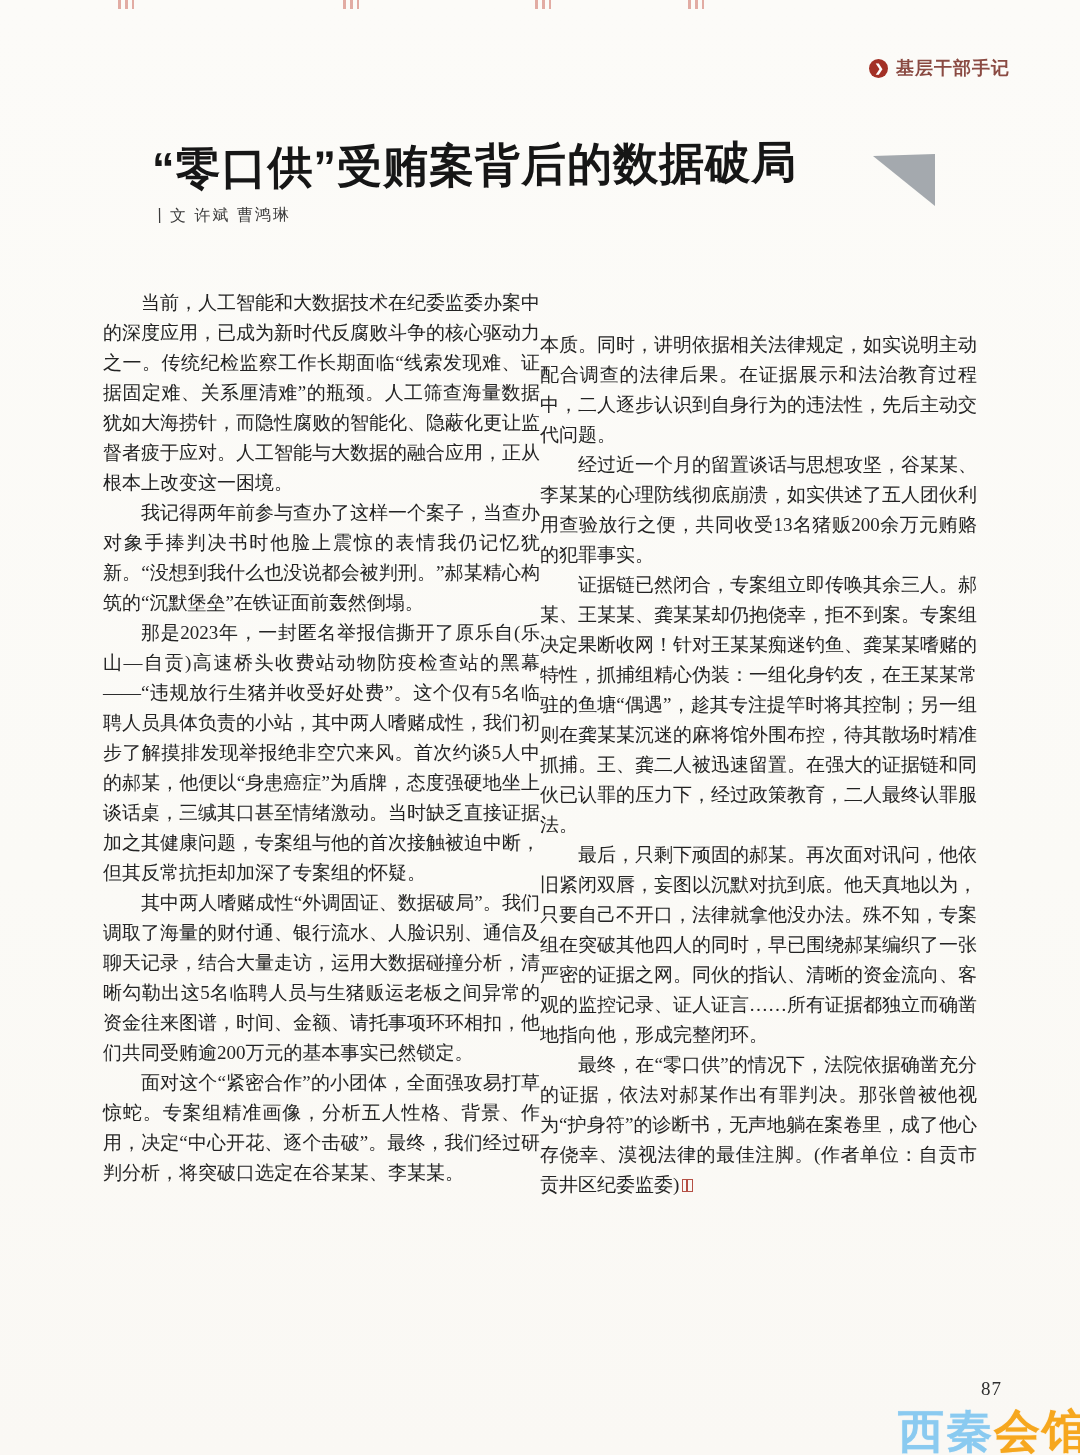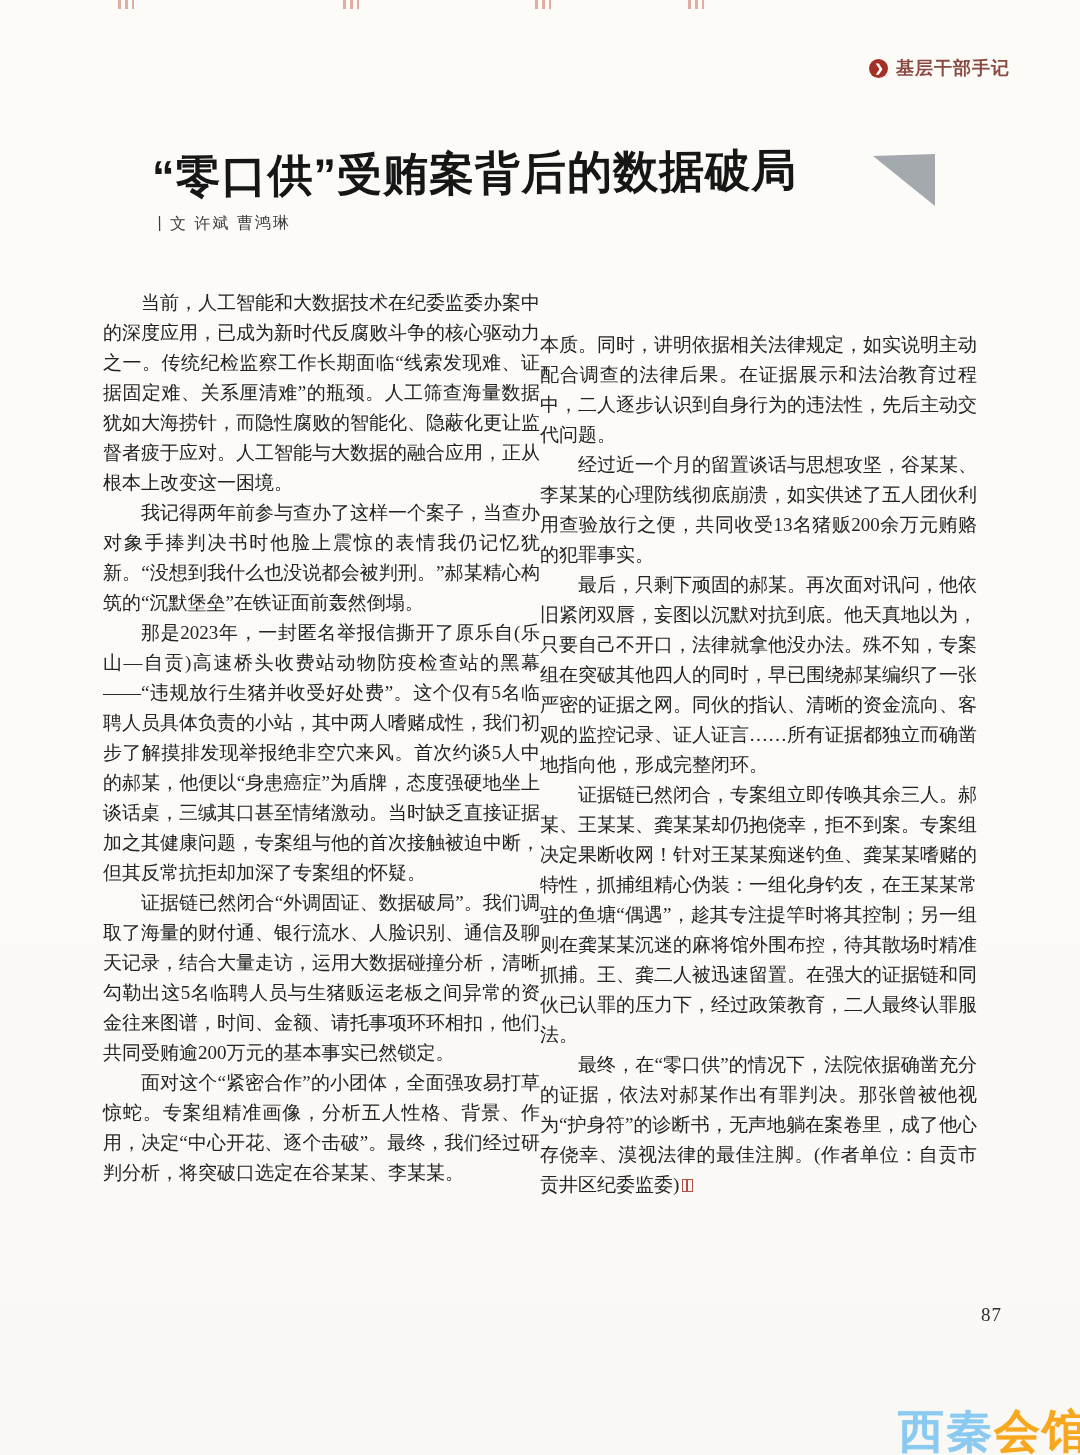--- a/index.html
+++ b/index.html
@@ -29,21 +29,21 @@
     width:19px;height:19px;border-radius:50%;
     background:#a33126;color:#fff;
     display:flex;align-items:center;justify-content:center;
     font-size:11px;font-weight:bold;line-height:1;
     padding-left:1px;box-sizing:border-box;
   }
   .hdr-text{
     font-size:18px;color:#8a4a42;letter-spacing:1px;font-weight:700;
   }
   
-  .title-block{position:absolute;left:152px;top:146px;width:800px;}
+  .title-block{position:absolute;left:152px;top:138px;width:800px;}
   .article-title{
     margin:0;font-size:45px;line-height:1.2;font-weight:900;
     color:#161616;letter-spacing:1px;
     font-family:"Liberation Sans","DejaVu Sans",sans-serif;
     transform:rotate(-0.6deg);
   }
   .byline{
     margin-top:10px;font-size:16px;color:#3c3c3c;letter-spacing:2px;
     transform:rotate(-0.6deg);
   }
@@ -71,21 +71,21 @@
   .end-mark{
     display:inline-block;width:11px;height:13px;
     border:1.5px solid #a83226;
     box-sizing:border-box;
     vertical-align:-1px;margin-left:3px;
     background:linear-gradient(90deg,transparent 0 3px,#a83226 3px 5px,transparent 5px 100%);
     opacity:.85;
   }
   
   .page-number{
-    position:absolute;right:78px;top:1304px;
+    position:absolute;right:78px;top:1378px;
     font-family:"Liberation Serif","DejaVu Serif",serif;
     font-size:19px;color:#2e2e2e;letter-spacing:1px;
   }
   .watermark{
     position:absolute;right:-10px;bottom:-8px;
     font-size:46px;font-weight:900;letter-spacing:2px;
     font-family:"Liberation Sans","DejaVu Sans",sans-serif;
     white-space:nowrap;
   }
   .wm-blue{color:#8acaf0;text-shadow:0 0 1px #bfe2f7;}
@@ -111,28 +111,28 @@
   <div class="title-block">
     <h1 class="article-title">“零口供”受贿案背后的数据破局</h1>
     <div class="byline">丨文  许斌  曹鸿琳</div>
   </div>
 
   <div class="columns">
     <div class="col">
       <p>当前，人工智能和大数据技术在纪委监委办案中的深度应用，已成为新时代反腐败斗争的核心驱动力之一。传统纪检监察工作长期面临“线索发现难、证据固定难、关系厘清难”的瓶颈。人工筛查海量数据犹如大海捞针，而隐性腐败的智能化、隐蔽化更让监督者疲于应对。人工智能与大数据的融合应用，正从根本上改变这一困境。</p>
       <p>我记得两年前参与查办了这样一个案子，当查办对象手捧判决书时他脸上震惊的表情我仍记忆犹新。“没想到我什么也没说都会被判刑。”郝某精心构筑的“沉默堡垒”在铁证面前轰然倒塌。</p>
       <p>那是2023年，一封匿名举报信撕开了原乐自(乐山—自贡)高速桥头收费站动物防疫检查站的黑幕——“违规放行生猪并收受好处费”。这个仅有5名临聘人员具体负责的小站，其中两人嗜赌成性，我们初步了解摸排发现举报绝非空穴来风。首次约谈5人中的郝某，他便以“身患癌症”为盾牌，态度强硬地坐上谈话桌，三缄其口甚至情绪激动。当时缺乏直接证据加之其健康问题，专案组与他的首次接触被迫中断，但其反常抗拒却加深了专案组的怀疑。</p>
-      <p>证据链已然闭合“外调固证、数据破局”。我们调取了海量的财付通、银行流水、人脸识别、通信及聊天记录，结合大量走访，运用大数据碰撞分析，清晰勾勒出这5名临聘人员与生猪贩运老板之间异常的资金往来图谱，时间、金额、请托事项环环相扣，他们共同受贿逾200万元的基本事实已然锁定。</p>
+      <p>其中两人嗜赌成性“外调固证、数据破局”。我们调取了海量的财付通、银行流水、人脸识别、通信及聊天记录，结合大量走访，运用大数据碰撞分析，清晰勾勒出这5名临聘人员与生猪贩运老板之间异常的资金往来图谱，时间、金额、请托事项环环相扣，他们共同受贿逾200万元的基本事实已然锁定。</p>
       <p>面对这个“紧密合作”的小团体，全面强攻易打草惊蛇。专案组精准画像，分析五人性格、背景、作用，决定“中心开花、逐个击破”。最终，我们经过研判分析，将突破口选定在谷某某、李某某。</p>
     </div>
     <div class="col">
       <p class="no-indent">本质。同时，讲明依据相关法律规定，如实说明主动配合调查的法律后果。在证据展示和法治教育过程中，二人逐步认识到自身行为的违法性，先后主动交代问题。</p>
       <p>经过近一个月的留置谈话与思想攻坚，谷某某、李某某的心理防线彻底崩溃，如实供述了五人团伙利用查验放行之便，共同收受13名猪贩200余万元贿赂的犯罪事实。</p>
+      <p>证据链已然闭合，专案组立即传唤其余三人。郝某、王某某、龚某某却仍抱侥幸，拒不到案。专案组决定果断收网！针对王某某痴迷钓鱼、龚某某嗜赌的特性，抓捕组精心伪装：一组化身钓友，在王某某常驻的鱼塘“偶遇”，趁其专注提竿时将其控制；另一组则在龚某某沉迷的麻将馆外围布控，待其散场时精准抓捕。王、龚二人被迅速留置。在强大的证据链和同伙已认罪的压力下，经过政策教育，二人最终认罪服法。</p>
       <p>最后，只剩下顽固的郝某。再次面对讯问，他依旧紧闭双唇，妄图以沉默对抗到底。他天真地以为，只要自己不开口，法律就拿他没办法。殊不知，专案组在突破其他四人的同时，早已围绕郝某编织了一张严密的证据之网。同伙的指认、清晰的资金流向、客观的监控记录、证人证言……所有证据都独立而确凿地指向他，形成完整闭环。</p>
-      <p>证据链已然闭合，专案组立即传唤其余三人。郝某、王某某、龚某某却仍抱侥幸，拒不到案。专案组决定果断收网！针对王某某痴迷钓鱼、龚某某嗜赌的特性，抓捕组精心伪装：一组化身钓友，在王某某常驻的鱼塘“偶遇”，趁其专注提竿时将其控制；另一组则在龚某某沉迷的麻将馆外围布控，待其散场时精准抓捕。王、龚二人被迅速留置。在强大的证据链和同伙已认罪的压力下，经过政策教育，二人最终认罪服法。</p>
       <p><span>最终，在“零口供”的情况下，法院依据确凿充分的证据，依法对郝某作出有罪判决。那张曾被他视为“护身符”的诊断书，无声地躺在案卷里，成了他心存侥幸、漠视法律的最佳注脚。(作者单位：自贡市贡井区纪委监委)</span><span class="end-mark"></span></p>
     </div>
   </div>
 
   <div class="page-number">87</div>
 
   <div class="watermark"><span class="wm-blue">西秦</span><span class="wm-orange">会馆</span></div>
 
 </div>
 

